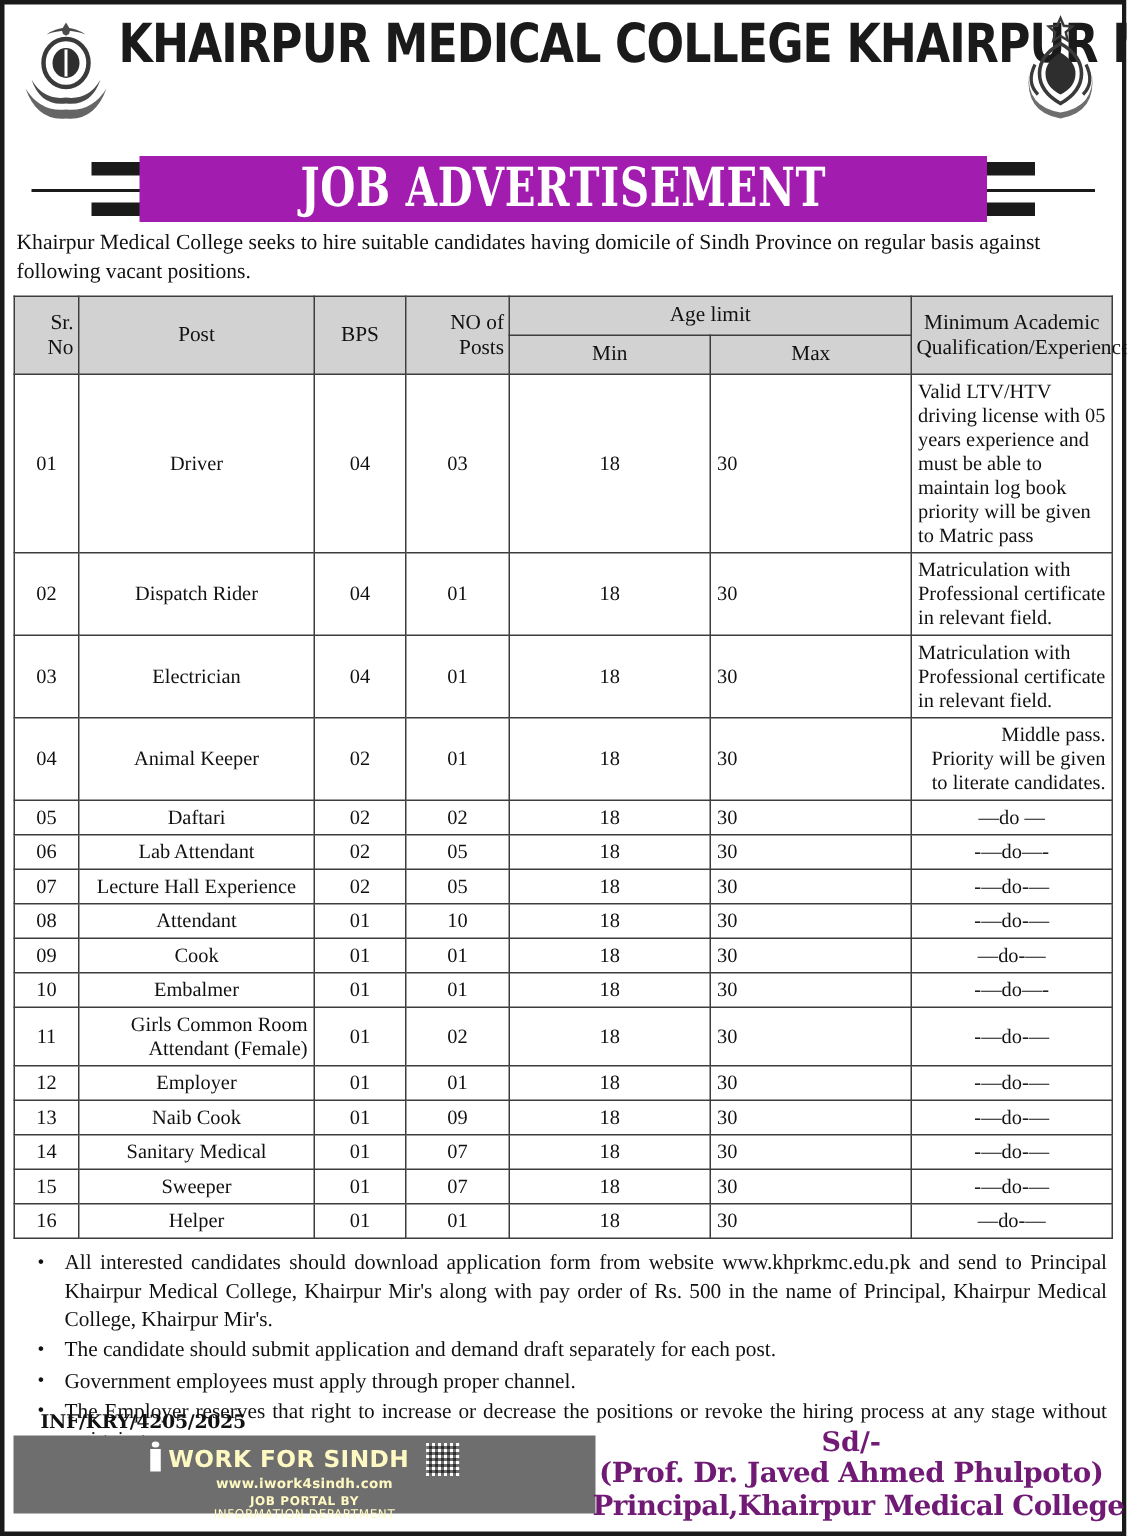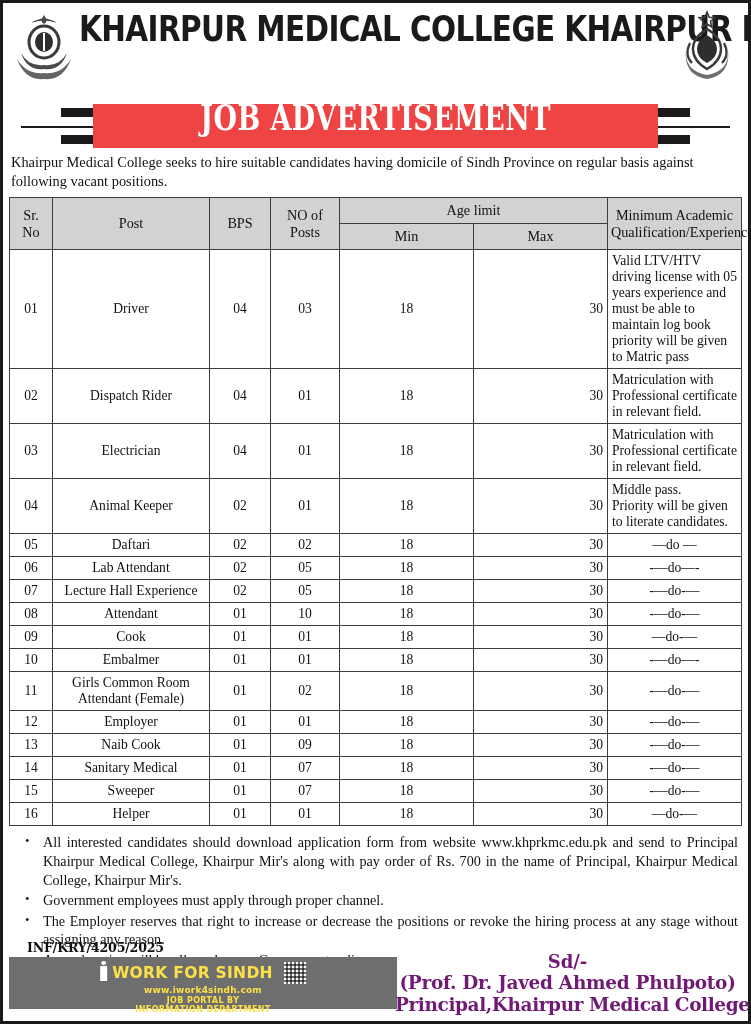--- a/index.html
+++ b/index.html
@@ -90,27 +90,27 @@
   .bracket i.bot  { bottom: 0; height: 9px; width: 40px; }
   .bracket i.stem { top: 0; height: 36px; width: 9px; }
   .bracket.l i.top  { left: 0; }
   .bracket.l i.bot  { left: 0; }
   .bracket.l i.stem { right: 0; }
   .bracket.r i.top  { right: 0; }
   .bracket.r i.bot  { right: 0; }
   .bracket.r i.stem { left: 0; }
 
   .banner-box {
-    background: #ef4444;
+    background: #a21caf;
     color: #ffffff;
     width: 100%;
     max-width: 565px;
     height: 44px;
     display: flex;
-    align-items: flex-start;
+    align-items: center;
     justify-content: center;
     position: relative;
     z-index: 2;
   }
   .banner-box span {
     font-family: "DejaVu Serif", serif;
     font-weight: bold;
     font-size: 28px;
     letter-spacing: 0.5px;
     transform: scaleY(1.28) scaleX(0.96);
@@ -144,24 +144,24 @@
     font-weight: normal;
     text-align: center;
     font-size: 14.2px;
     padding: 4px 3px;
   }
   .c-sr   { width: 36px;  text-align: center; }
   .c-post { width: 150px; text-align: center; }
   .c-bps  { width: 54px;  text-align: center; }
   .c-nop  { width: 62px;  text-align: center; }
   .c-min  { width: 45px;  text-align: center; }
-  .c-max  { width: 48px;  text-align: right; }
+  .c-max  { width: 48px;  text-align: left; }
   .c-qual { text-align: left; padding-left: 8px; }
   td.c-qual.ditto { text-align: center; padding-left: 4px; }
-  .qline { display: block; }
+  .qline { display: block; text-align: right; }
 
   
   ul.notes {
     list-style: none;
     margin: 7px 0 0 0;
     padding: 0 4px 0 14px;
     font-size: 14.2px;
     line-height: 1.33;
   }
   ul.notes li {
@@ -191,21 +191,21 @@
     font-weight: bold;
     font-size: 12.6px;
     letter-spacing: -0.2px;
     margin: 0 0 2px 18px;
   }
   .sindh-logo {
     background: #6e6e6e;
     width: 388px;
     height: 52px;
     position: relative;
-    color: #fde047;
+    color: #fef9c3;
     font-family: "DejaVu Sans", sans-serif;
   }
   .sl-inner {
     position: absolute;
     left: 50%;
     top: 5px;
     transform: translateX(-50%);
     text-align: center;
     white-space: nowrap;
   }
@@ -238,21 +238,21 @@
   .sl-qr {
     width: 22px; height: 22px;
     background:
       repeating-linear-gradient(90deg, #fff 0 2px, #6e6e6e 2px 4px),
       repeating-linear-gradient(0deg, #fff 0 2px, #6e6e6e 2px 4px);
     background-blend-mode: multiply;
     margin-left: 6px;
   }
   .sl-url  { font-size: 9px; font-weight: bold; margin-top: 1px; letter-spacing: 0.2px; }
   .sl-sub1 { font-size: 8px; font-weight: bold; letter-spacing: 0.4px; margin-top: 1px; }
-  .sl-sub2 { font-size: 8px; font-weight: bold; letter-spacing: 0.4px; }
+  .sl-sub2 { font-size: 8px; font-weight: normal; letter-spacing: 0.4px; }
 
   .sign-block {
     position: absolute;
     right: 2px;
     bottom: 2px;
     width: 345px;
     text-align: center;
     font-family: "DejaVu Serif", serif;
     font-weight: bold;
     color: #701a75;
@@ -488,21 +488,22 @@
           <td class="c-bps">01</td>
           <td class="c-nop">01</td>
           <td class="c-min">18</td>
           <td class="c-max">30</td>
           <td class="c-qual ditto">—do-—</td>
         </tr>
       </tbody>
   </table>
 
   <ul class="notes" id="notes-list">
-      <li>All interested candidates should download application form from website www.khprkmc.edu.pk and send to Principal Khairpur Medical College, Khairpur Mir's along with pay order of Rs. 700 in the name of Principal, Khairpur Medical College, Khairpur Mir's.</li>
+      <li>All interested candidates should download application form from website www.khprkmc.edu.pk and send to Principal Khairpur Medical College, Khairpur Mir's along with pay order of Rs. 500 in the name of Principal, Khairpur Medical College, Khairpur Mir's.</li>
+      <li>The candidate should submit application and demand draft separately for each post.</li>
       <li>Government employees must apply through proper channel.</li>
       <li>The Employer reserves that right to increase or decrease the positions or revoke the hiring process at any stage without assigning any reason.</li>
       <li>Age relaxation will be allowed as per Government policy.</li>
     </ul>
 
   <div class="footer">
     <div class="inf-no">INF/KRY/4205/2025</div>
 
     <div class="sindh-logo">
       <div class="sl-inner">

